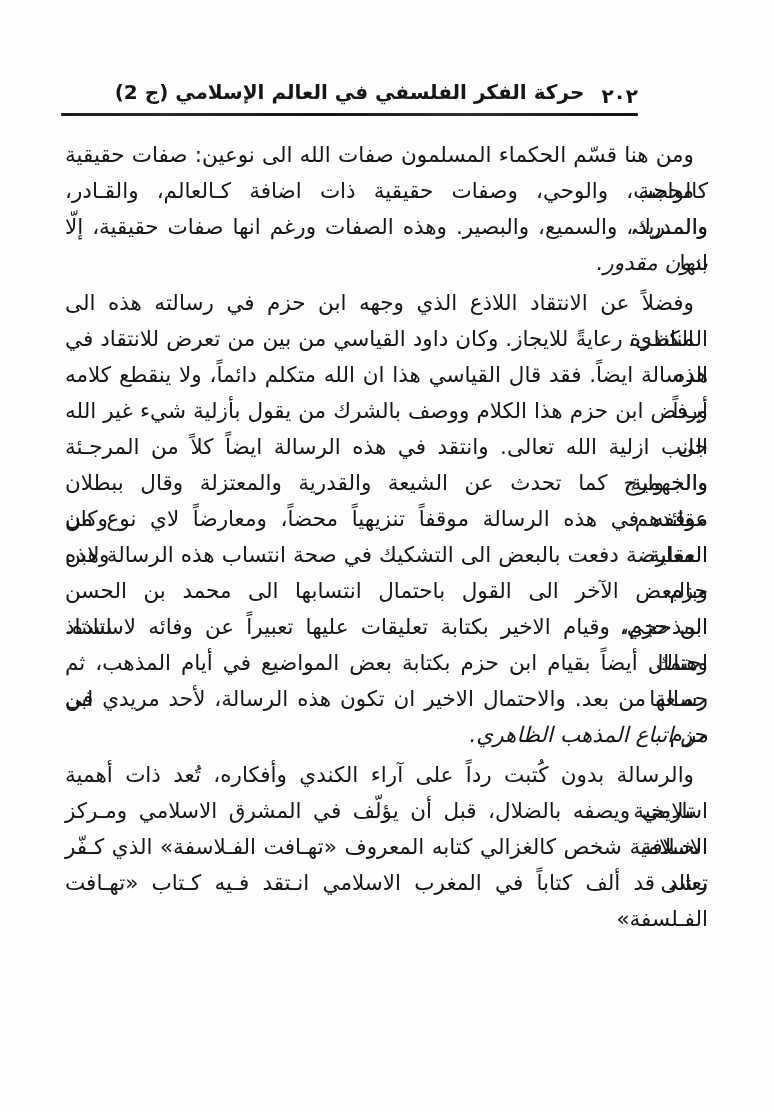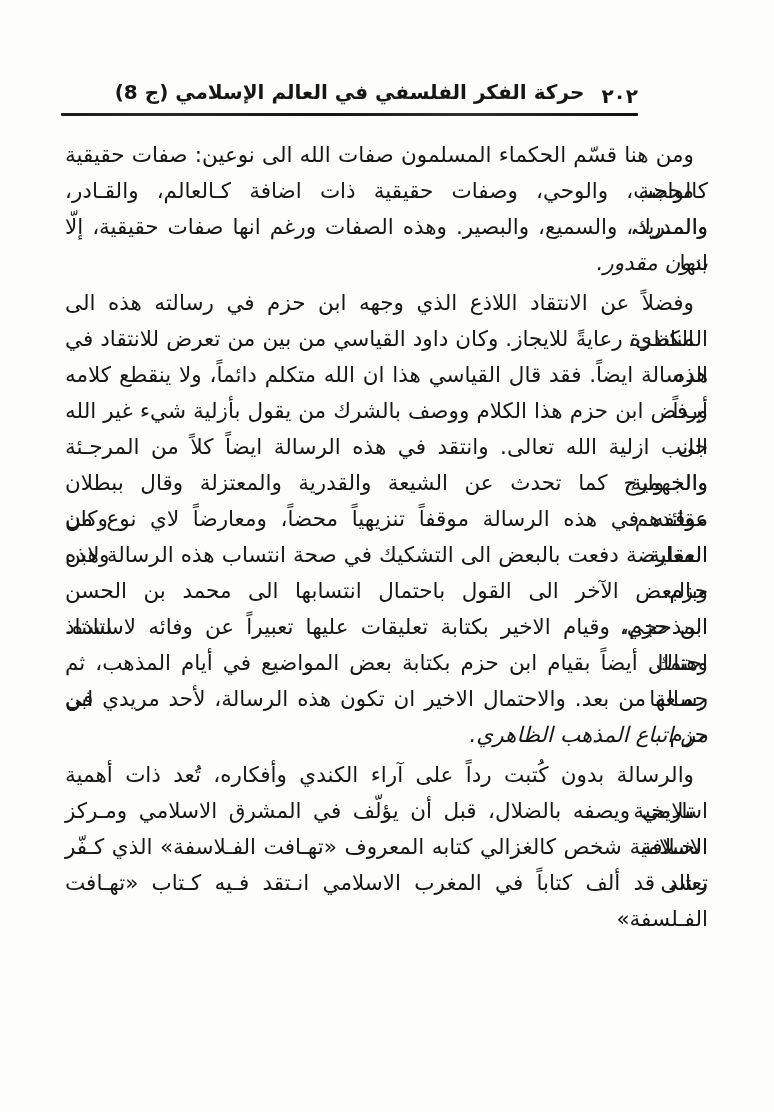--- a/index.html
+++ b/index.html
@@ -79,21 +79,21 @@
     text-align-last: right;
     font-style: italic;
   }
 </style>
 </head>
 <body>
 
 <div class="page">
 
   <header class="hdr-band">
-    <div class="hdr-title">حركة الفكر الفلسفي في العالم الإسلامي (ج 8)</div>
+    <div class="hdr-title">حركة الفكر الفلسفي في العالم الإسلامي (ج 2)</div>
     <div class="hdr-num">٢٠٢</div>
     <div class="hdr-rule"></div>
   </header>
 
   <main class="body-block">
 
     <section class="para">
       <div class="line indent">ومن هنا قسّم الحكماء المسلمون صفات الله الى نوعين: صفات حقيقية محضة</div>
       <div class="line">كالواجب، والوحي، وصفات حقيقية ذات اضافة كـالعالم، والقـادر، والمـريد،</div>
       <div class="line">والمدرك، والسميع، والبصير. وهذه الصفات ورغم انها صفات حقيقية، إلّا انها</div>

